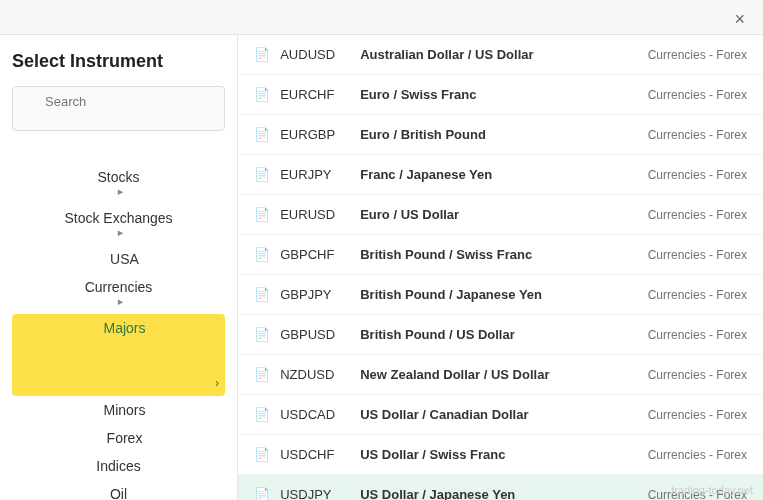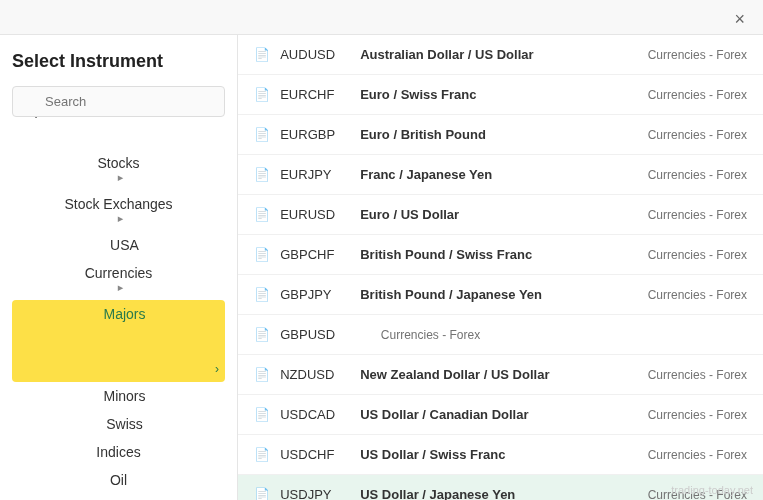--- a/index.html
+++ b/index.html
@@ -53,21 +53,21 @@
       background: #fff;
     }
     .sidebar-title {
       font-size: 18px;
       font-weight: 700;
       color: #222;
       margin-bottom: 14px;
     }
     .search-box {
       width: 100%;
-      padding: 7px 10px 7px 32px;
+      padding: 7px 10px 21px 32px;
       border: 1px solid #ddd;
       border-radius: 4px;
       font-size: 13px;
       color: #333;
       background: #fafafa;
       margin-bottom: 16px;
       position: relative;
       outline: none;
     }
     .search-wrap {
@@ -195,21 +195,21 @@
             <span class="arrow"> ▸</span>
           </div>
           <div class="nav-item nav-sub active">
             <span>Majors</span>
             <span class="arrow-right">›</span>
           </div>
           <div class="nav-item nav-sub">
             <span>Minors</span>
           </div>
           <div class="nav-item nav-sub">
-            <span>Swiss</span>
+            <span>Forex</span>
           </div>
           <div class="nav-item">
             <span>Indices</span>
           </div>
           <div class="nav-item">
             <span>Oil</span>
           </div>
           <div class="nav-item">
             <span>Futures</span>
           </div>
@@ -259,20 +259,21 @@
           </div>
           <div class="instrument-row">
             <span class="row-icon">📄</span>
             <span class="row-ticker">GBPJPY</span>
             <span class="row-name">British Pound / Japanese Yen</span>
             <span class="row-category">Currencies - Forex</span>
           </div>
           <div class="instrument-row">
             <span class="row-icon">📄</span>
             <span class="row-ticker">GBPUSD</span>
+            <span class="row-name">British Pound / US Dollar</span>
             <span class="row-category">Currencies - Forex</span>
           </div>
           <div class="instrument-row">
             <span class="row-icon">📄</span>
             <span class="row-ticker">NZDUSD</span>
             <span class="row-name">New Zealand Dollar / US Dollar</span>
             <span class="row-category">Currencies - Forex</span>
           </div>
           <div class="instrument-row">
             <span class="row-icon">📄</span>

